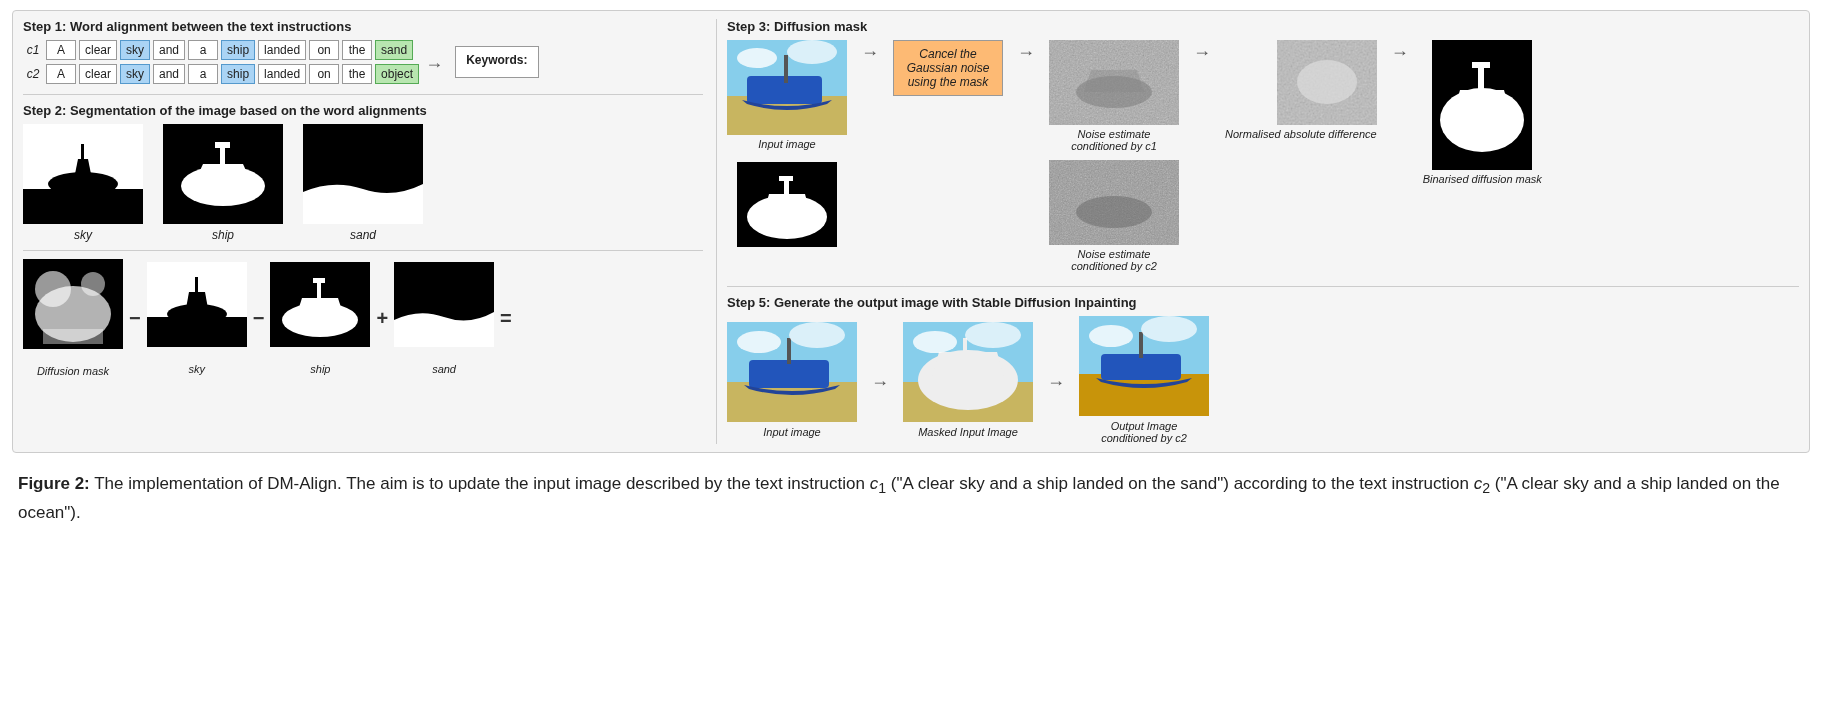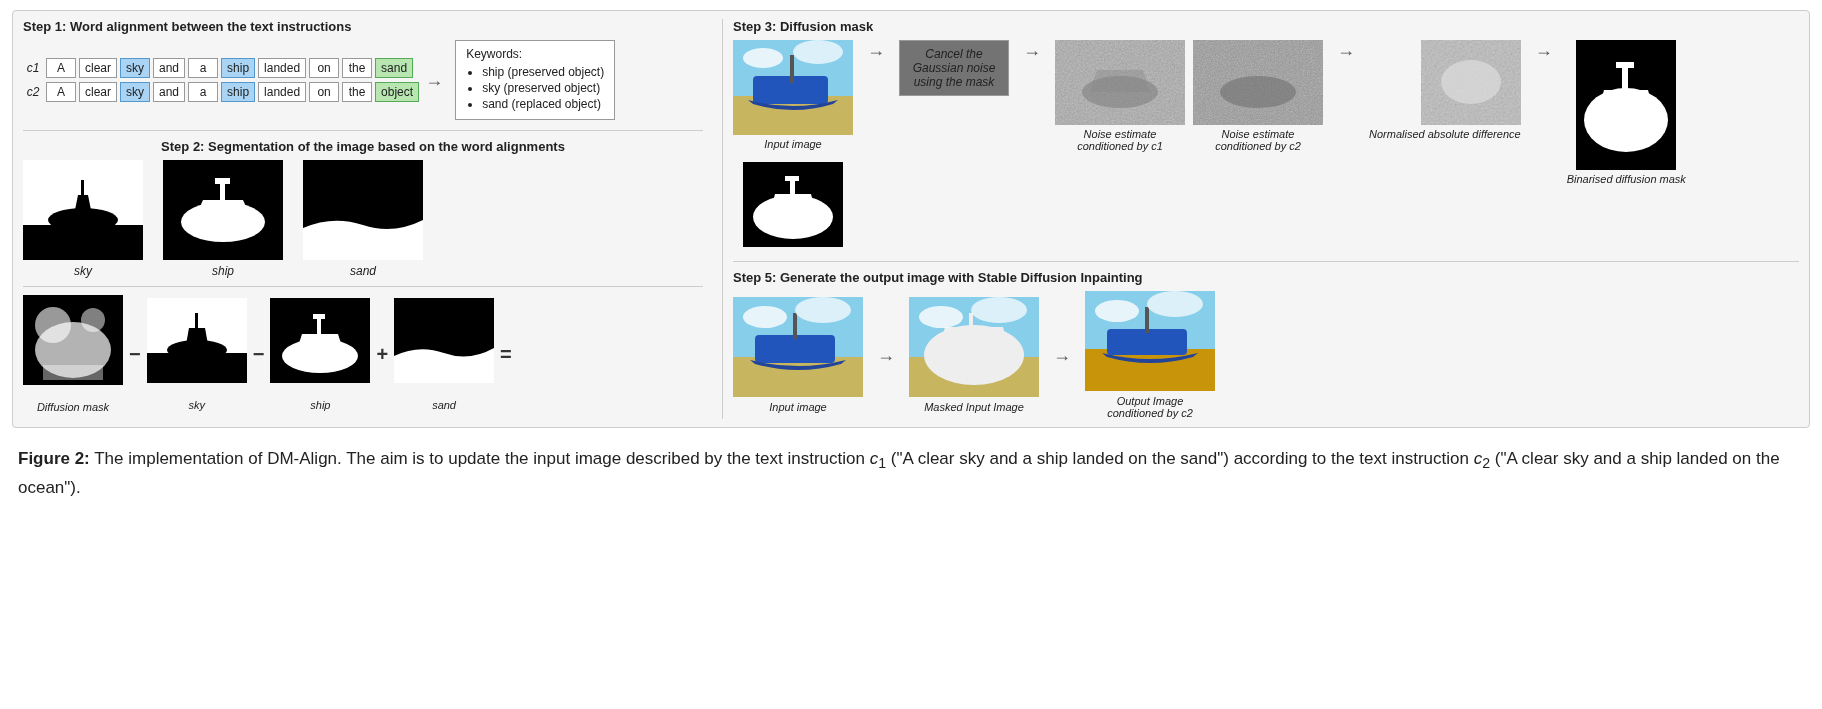--- a/index.html
+++ b/index.html
@@ -12,21 +12,21 @@
       color: #222;
     }
 
     .main-container {
       padding: 10px 12px;
     }
 
     
     .diagram-area {
       display: flex;
-      gap: 19px;
+      gap: 13px;
       border: 1px solid #ccc;
       background: #f5f5f5;
       padding: 8px 10px;
       border-radius: 4px;
       margin-bottom: 10px;
     }
 
     .left-panel {
       flex: 0 0 680px;
     }
@@ -96,21 +96,21 @@
 
     .keywords-box {
       border: 1px solid #999;
       background: #fff;
       padding: 6px 10px;
       font-size: 12px;
       margin-left: 6px;
     }
 
     .keywords-box .kw-title {
-      font-weight: normal;
+      font-weight: bold;
       margin-bottom: 4px;
     }
 
     .keywords-box ul {
       padding-left: 16px;
     }
 
     .keywords-box li {
       margin-bottom: 2px;
     }
@@ -118,21 +118,20 @@
     .step1-row {
       display: flex;
       align-items: center;
     }
 
     
     .step2-section {
       border-top: 1px solid #ccc;
       padding-top: 8px;
       margin-bottom: 8px;
-      text-align: center;
     }
 
     .seg-images {
       display: flex;
       gap: 20px;
       align-items: flex-end;
     }
 
     .seg-item {
       display: flex;
@@ -152,21 +151,21 @@
       height: 100px;
     }
 
     
     .step3-section {
       margin-bottom: 8px;
     }
 
     .cancel-box {
       border: 1px solid #999;
-      background: #737373;
+      background: #fdba74;
       padding: 6px 10px;
       text-align: center;
       font-style: italic;
       font-size: 12px;
       width: 110px;
     }
 
     .noise-item {
       display: flex;
       flex-direction: column;
@@ -246,21 +245,21 @@
 
     .step3-input-col {
       display: flex;
       flex-direction: column;
       gap: 8px;
       align-items: center;
     }
 
     .step3-noises-col {
       display: flex;
-      flex-direction: row;
+      flex-direction: column;
       gap: 8px;
     }
 
     .step3-diff-col {
       display: flex;
       flex-direction: column;
       align-items: flex-end;
     }
 
     .step4-item {
@@ -316,25 +315,20 @@
               <div class="word-cell highlight-blue">ship</div>
               <div class="word-cell">landed</div>
               <div class="word-cell">on</div>
               <div class="word-cell">the</div>
               <div class="word-cell highlight-green">object</div>
             </div>
           </div>
           <span class="arrow-right">→</span>
           <div class="keywords-box">
             <div class="kw-title">Keywords:</div>
-            <ul>
-              <li>ship (preserved object)</li>
-              <li>sky (preserved object)</li>
-              <li>sand (replaced object)</li>
-            </ul>
           </div>
         </div>
       </div>
 
       <div class="step2-section">
         <div class="step-heading">Step 2: Segmentation of the image based on the word alignments</div>
         <div class="seg-images">
 
           <div class="seg-item">
             <svg class="seg-img" viewBox="0 0 120 100">

